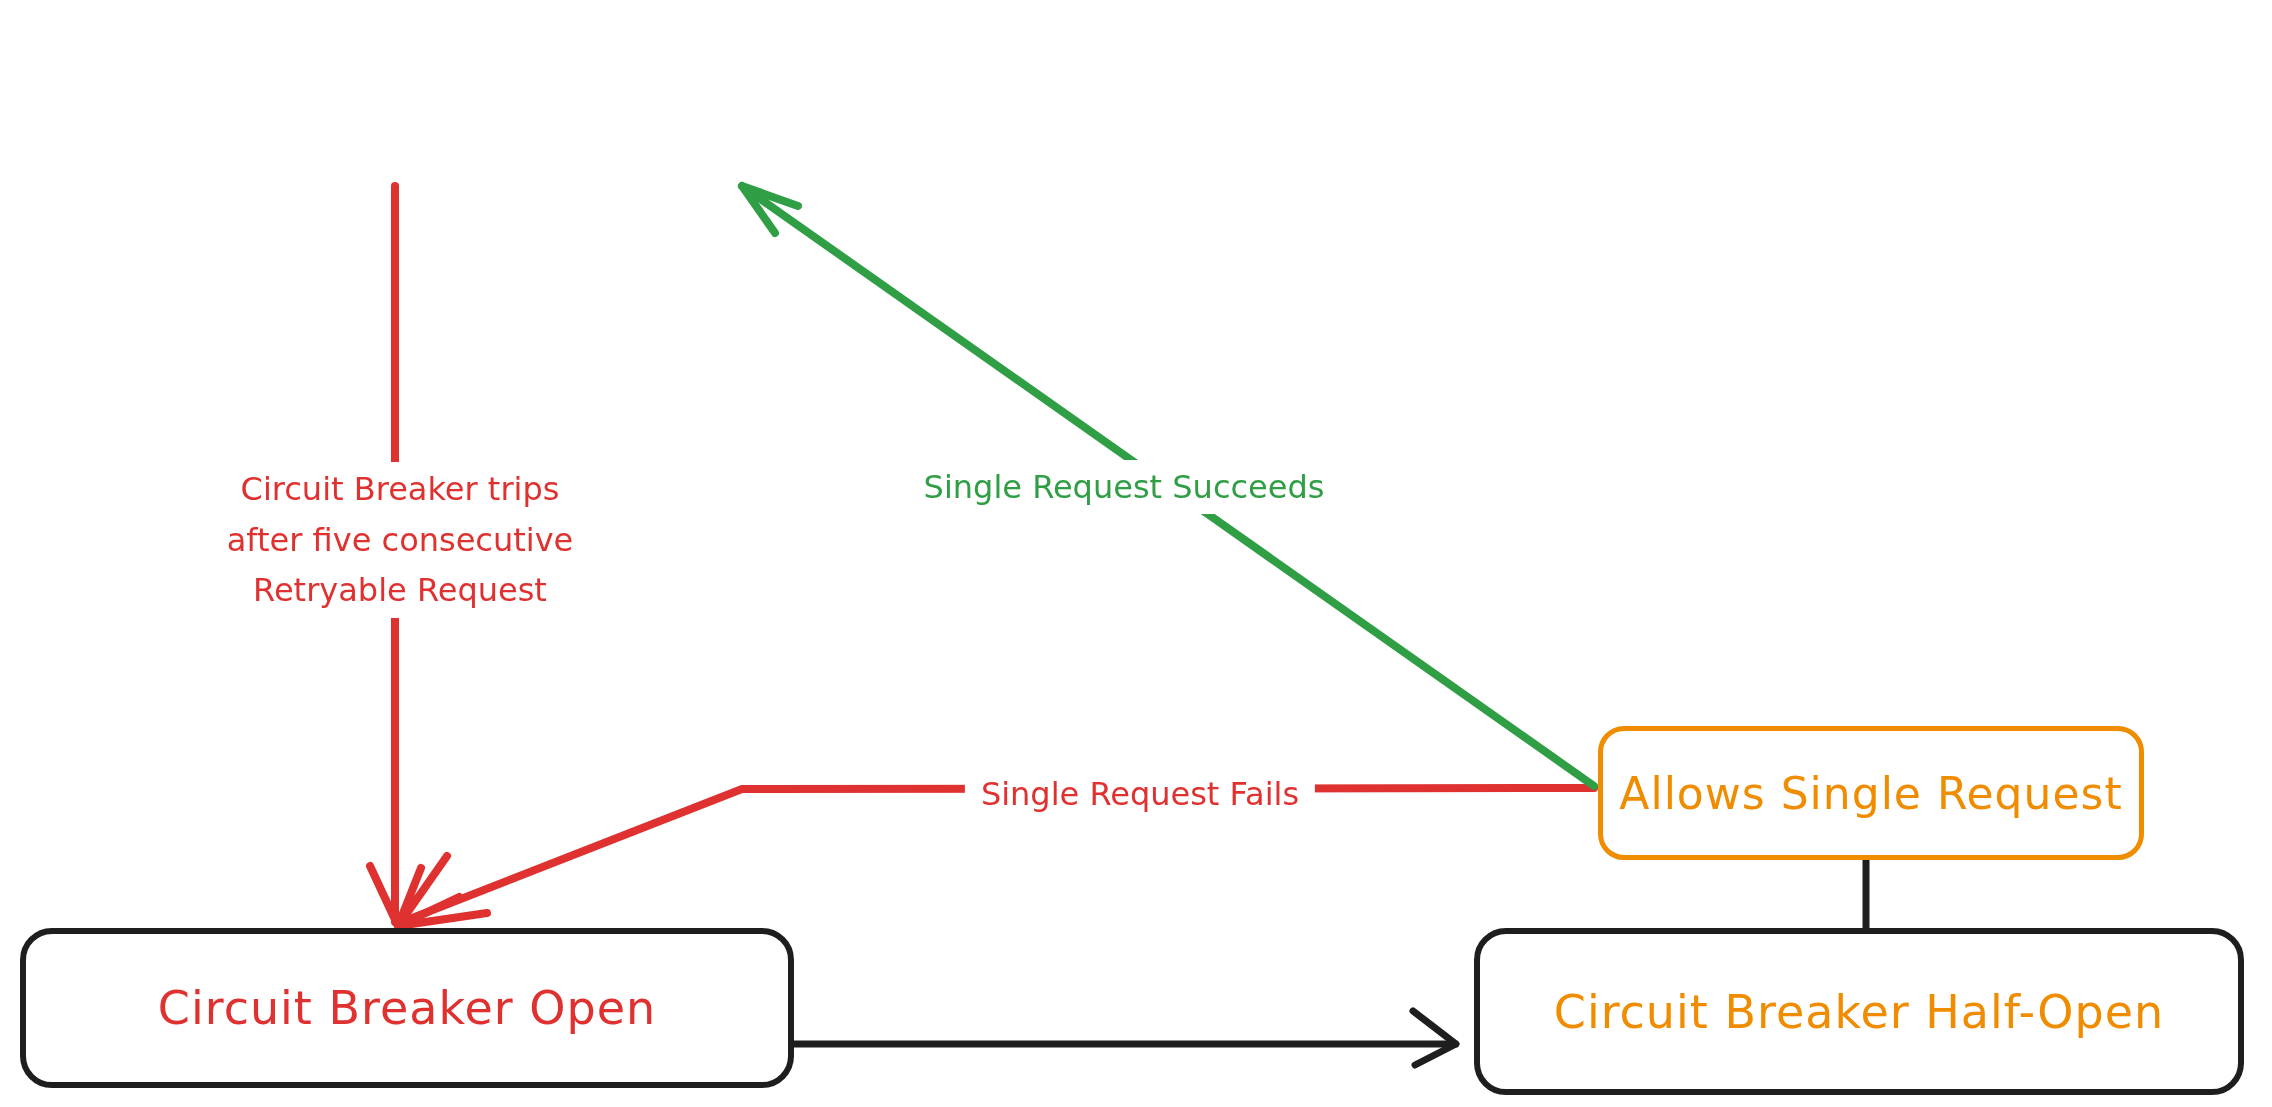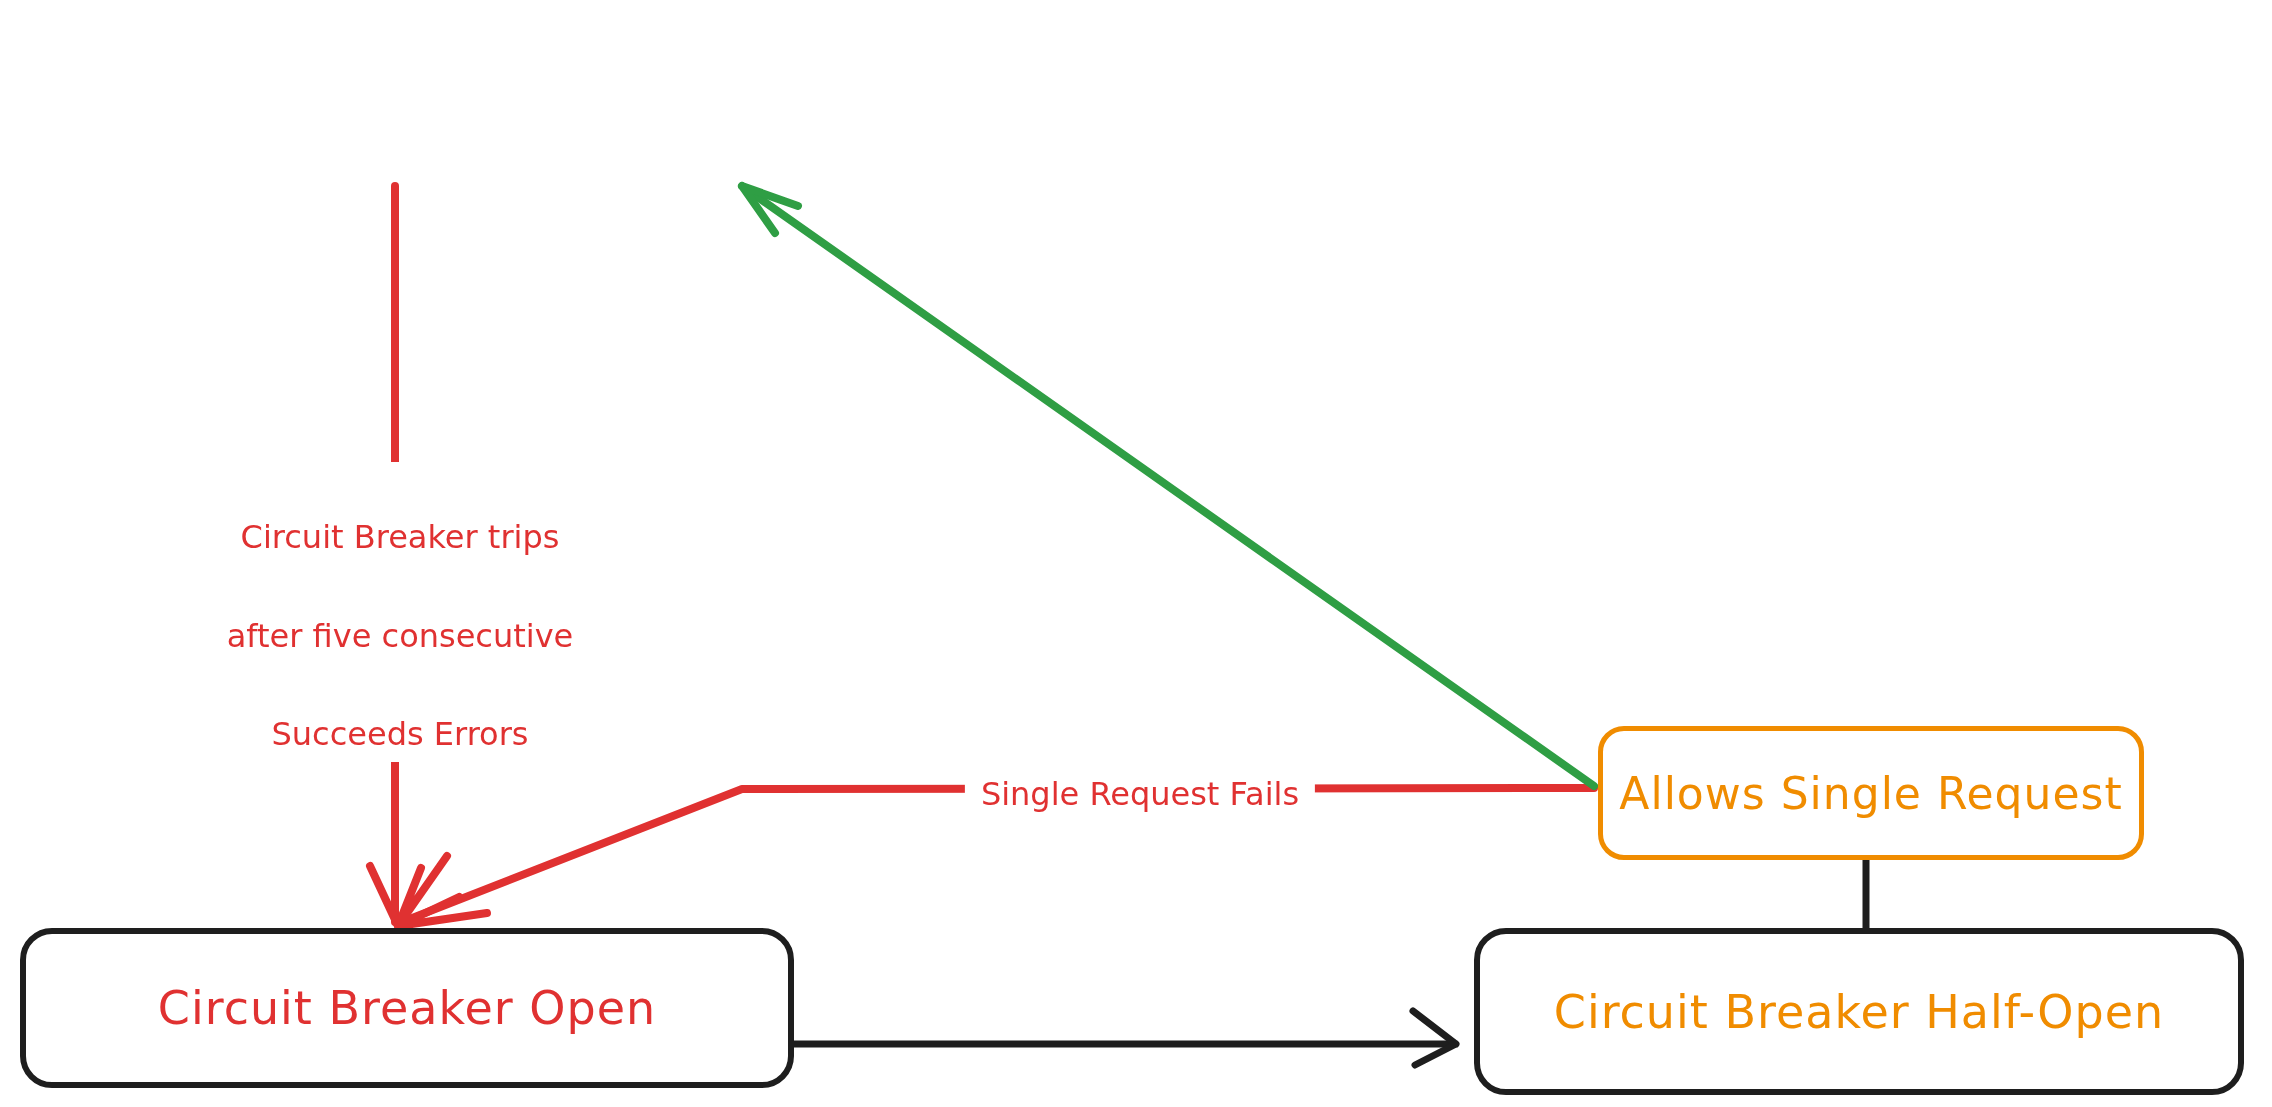--- a/index.html
+++ b/index.html
@@ -40,21 +40,21 @@
     left:1598px;top:726px;width:546px;height:134px;
     border:5px solid var(--orange);border-radius:26px;
   }
   .node.allows .title{color:var(--orange);font-size:44px;}
 
   .edge-label{
     position:absolute;z-index:3;
     background:var(--bg);
     text-align:center;white-space:nowrap;
   }
-  .edge-label .line{display:block;margin-top:48px;}
+  .edge-label .line{display:block;}
 
   .label-trips{
     left:400px;top:462px;transform:translateX(-50%);
     color:var(--red);font-size:32px;line-height:1.58;
     padding:2px 12px;
   }
   .label-succeeds{
     left:1124px;top:487px;transform:translate(-50%,-50%);
     color:var(--green);font-size:32px;
     padding:8px 14px;
@@ -101,22 +101,23 @@
     <div class="title">Circuit Breaker Half-Open</div>
   </div>
 
   <div class="node allows">
     <div class="title">Allows Single Request</div>
   </div>
 
   <div class="edge-label label-trips">
     <span class="line">Circuit Breaker trips</span>
     <span class="line">after five consecutive</span>
-    <span class="line">Succeeds Errors</span>
+    <span class="line">Retryable Request</span>
   </div>
 
+  <div class="edge-label label-succeeds">Single Request Succeeds</div>
 
   <div class="edge-label label-fails">Single Request Fails</div>
 
   <div class="edge-label label-delay">
   </div>
 
 </div>
 
 </body></html>

